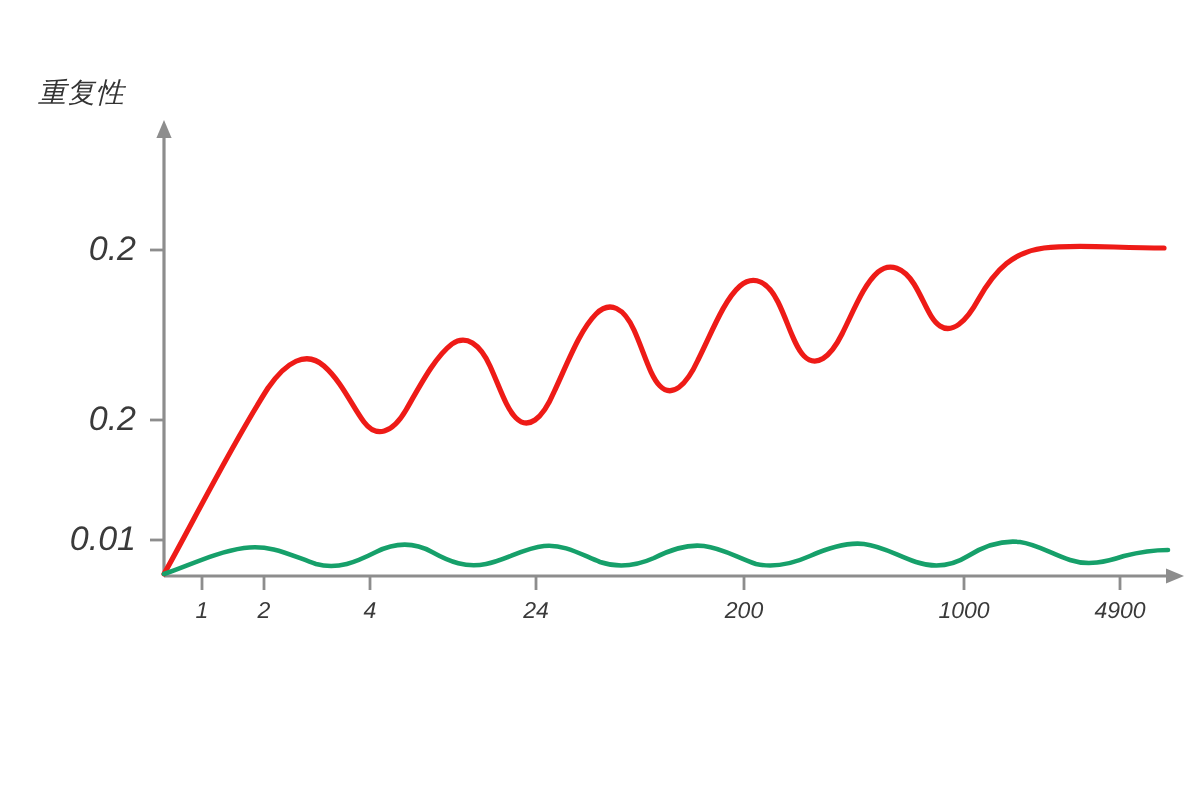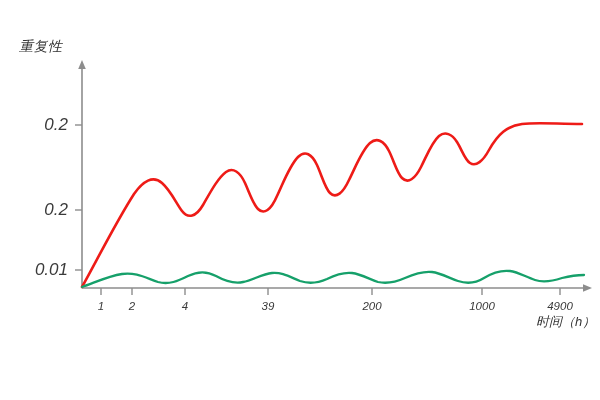--- a/index.html
+++ b/index.html
@@ -156,28 +156,27 @@
              C 429,273 437,278 446,281
              C 455,284 464,283 472,278
              C 480,273 489,270 498,271
              C 506,272 514,277 523,280
              C 532,283 541,281 550,278
              C 558,276 565,275 572,275"></path>
   </svg>
 
   <div class="axis-title-y">重复性</div>
 
-  <div class="axis-title-x">时间（h）</div>
 
   <div class="ytick-label" style="left:4px; top:118px;">0.2</div>
   <div class="ytick-label" style="left:4px; top:203px;">0.2</div>
   <div class="ytick-label" style="left:4px; top:263px;">0.01</div>
 
   <div class="xtick-label" style="left:59px;  top:299px;">1</div>
   <div class="xtick-label" style="left:90px;  top:299px;">2</div>
   <div class="xtick-label" style="left:143px; top:299px;">4</div>
-  <div class="xtick-label" style="left:226px; top:299px;">39</div>
+  <div class="xtick-label" style="left:226px; top:299px;">24</div>
   <div class="xtick-label" style="left:330px; top:299px;">200</div>
   <div class="xtick-label" style="left:440px; top:299px;">1000</div>
   <div class="xtick-label" style="left:518px; top:299px;">4900</div>
 
 
 </div>
 
 </body></html>

